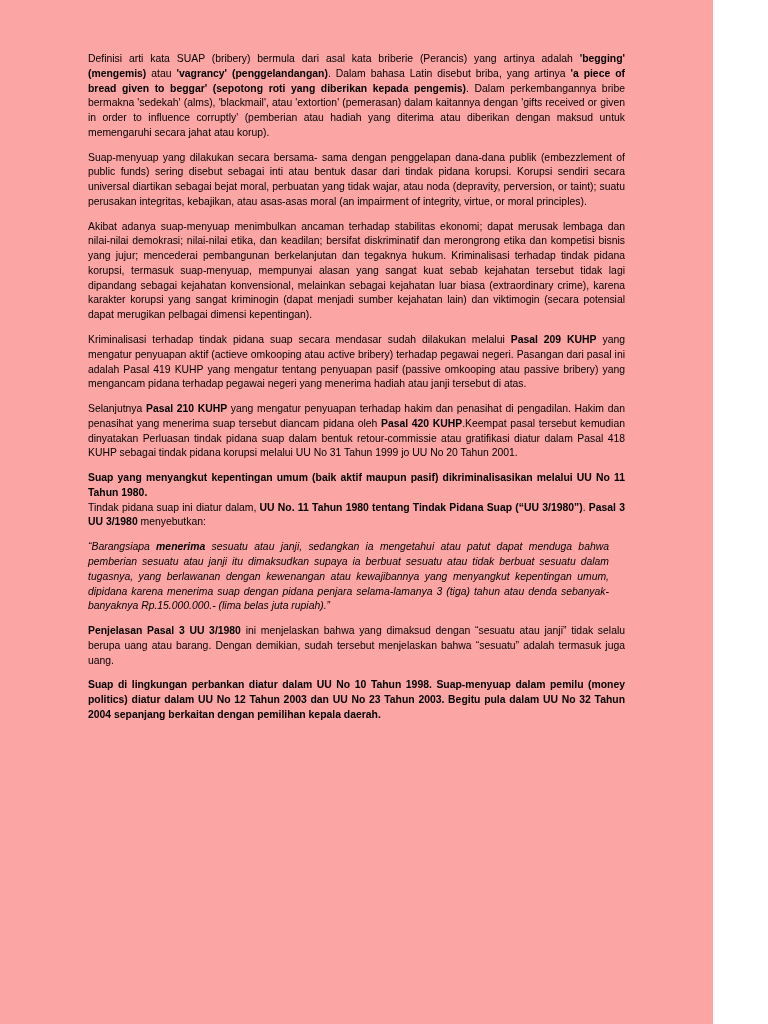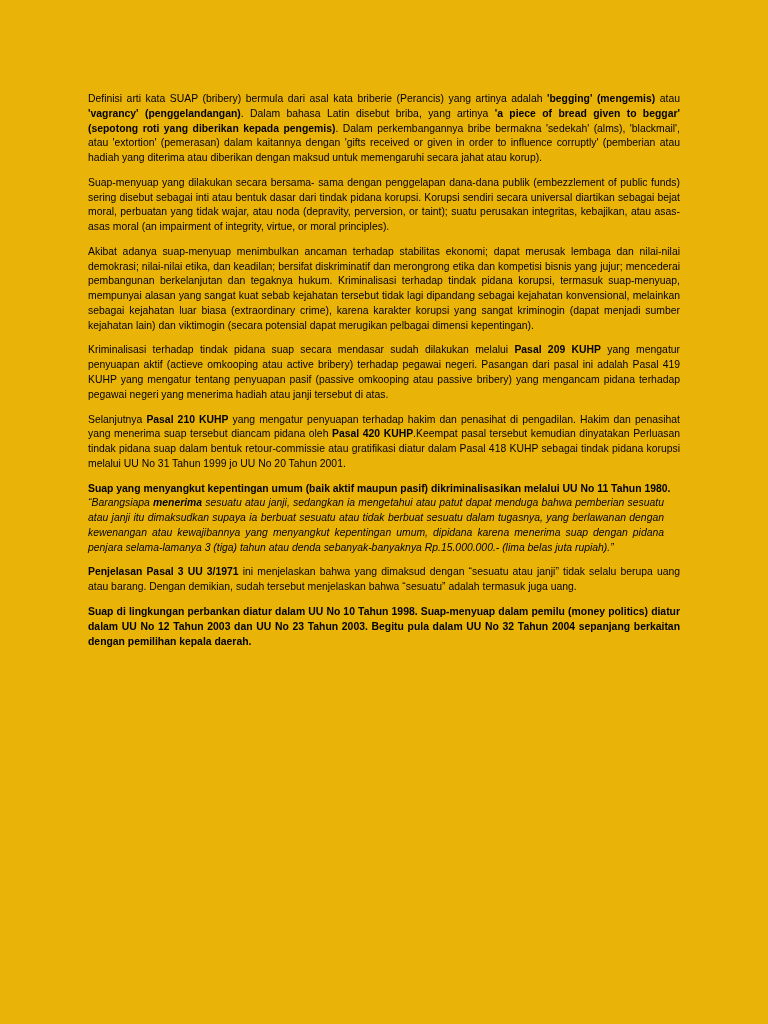--- a/index.html
+++ b/index.html
@@ -8,25 +8,25 @@
     background: #ffffff;
   }
   body {
     width: 768px;
     height: 1024px;
     font-family: "Liberation Sans", sans-serif;
     color: #000000;
   }
   .page {
     position: relative;
-    width: 768px;
+    width: 713px;
     height: 1024px;
-    background: #eab308;
+    background: #fca5a5;
     box-sizing: border-box;
-    padding: 92px 88px 40px 88px;
+    padding: 52px 88px 40px 88px;
   }
   .doc-body {
     font-size: 10.4px;
     line-height: 1.42;
     text-align: justify;
   }
   p.para {
     margin: 0 0 10px 0;
   }
   p.tight {
@@ -46,17 +46,18 @@
 <body>
 
 <div class="page">
   <div class="doc-body" id="doc-body">
       <p class="para"><span>Definisi arti kata SUAP (bribery) bermula dari asal kata briberie (Perancis) yang artinya adalah </span><span class="b">'begging' (mengemis)</span><span> atau </span><span class="b">'vagrancy' (penggelandangan)</span><span>. Dalam bahasa Latin disebut briba, yang artinya </span><span class="b">'a piece of bread given to beggar' (sepotong roti yang diberikan kepada pengemis)</span><span>. Dalam perkembangannya bribe bermakna 'sedekah' (alms), 'blackmail', atau 'extortion' (pemerasan) dalam kaitannya dengan 'gifts received or given in order to influence corruptly' (pemberian atau hadiah yang diterima atau diberikan dengan maksud untuk memengaruhi secara jahat atau korup).</span></p>
       <p class="para"><span>Suap-menyuap yang dilakukan secara bersama- sama dengan penggelapan dana-dana publik (embezzlement of public funds) sering disebut sebagai inti atau bentuk dasar dari tindak pidana korupsi. Korupsi sendiri secara universal diartikan sebagai bejat moral, perbuatan yang tidak wajar, atau noda (depravity, perversion, or taint); suatu perusakan integritas, kebajikan, atau asas-asas moral (an impairment of integrity, virtue, or moral principles).</span></p>
       <p class="para"><span>Akibat adanya suap-menyuap menimbulkan ancaman terhadap stabilitas ekonomi; dapat merusak lembaga dan nilai-nilai demokrasi; nilai-nilai etika, dan keadilan; bersifat diskriminatif dan merongrong etika dan kompetisi bisnis yang jujur; mencederai pembangunan berkelanjutan dan tegaknya hukum. Kriminalisasi terhadap tindak pidana korupsi, termasuk suap-menyuap, mempunyai alasan yang sangat kuat sebab kejahatan tersebut tidak lagi dipandang sebagai kejahatan konvensional, melainkan sebagai kejahatan luar biasa (extraordinary crime), karena karakter korupsi yang sangat kriminogin (dapat menjadi sumber kejahatan lain) dan viktimogin (secara potensial dapat merugikan pelbagai dimensi kepentingan).</span></p>
       <p class="para"><span>Kriminalisasi terhadap tindak pidana suap secara mendasar sudah dilakukan melalui </span><span class="b">Pasal 209 KUHP</span><span> yang mengatur penyuapan aktif (actieve omkooping atau active bribery) terhadap pegawai negeri. Pasangan dari pasal ini adalah Pasal 419 KUHP yang mengatur tentang penyuapan pasif (passive omkooping atau passive bribery) yang mengancam pidana terhadap pegawai negeri yang menerima hadiah atau janji tersebut di atas.</span></p>
       <p class="para"><span>Selanjutnya </span><span class="b">Pasal 210 KUHP</span><span> yang mengatur penyuapan terhadap hakim dan penasihat di pengadilan. Hakim dan penasihat yang menerima suap tersebut diancam pidana oleh </span><span class="b">Pasal 420 KUHP</span><span>.Keempat pasal tersebut kemudian dinyatakan Perluasan tindak pidana suap dalam bentuk retour-commissie atau gratifikasi diatur dalam Pasal 418 KUHP sebagai tindak pidana korupsi melalui UU No 31 Tahun 1999 jo UU No 20 Tahun 2001.</span></p>
       <p class="para tight"><span>Suap yang menyangkut kepentingan umum (baik aktif maupun pasif) dikriminalisasikan melalui UU No 11 Tahun 1980.</span></p>
+      <p class="para"><span>Tindak pidana suap ini diatur dalam, </span><span class="b">UU No. 11 Tahun 1980 tentang Tindak Pidana Suap (“UU 3/1980”)</span><span>. </span><span class="b">Pasal 3 UU 3/1980</span><span> menyebutkan:</span></p>
       <p class="quote"><span class="i">“Barangsiapa </span><span class="b i">menerima</span><span class="i"> sesuatu atau janji, sedangkan ia mengetahui atau patut dapat menduga bahwa pemberian sesuatu atau janji itu dimaksudkan supaya ia berbuat sesuatu atau tidak berbuat sesuatu dalam tugasnya, yang berlawanan dengan kewenangan atau kewajibannya yang menyangkut kepentingan umum, dipidana karena menerima suap dengan pidana penjara selama-lamanya 3 (tiga) tahun atau denda sebanyak-banyaknya Rp.15.000.000.- (lima belas juta rupiah).”</span></p>
-      <p class="para"><span class="b">Penjelasan Pasal 3 UU 3/1971</span><span> ini menjelaskan bahwa yang dimaksud dengan “sesuatu atau janji” tidak selalu berupa uang atau barang. Dengan demikian, sudah tersebut menjelaskan bahwa “sesuatu” adalah termasuk juga uang.</span></p>
+      <p class="para"><span class="b">Penjelasan Pasal 3 UU 3/1980</span><span> ini menjelaskan bahwa yang dimaksud dengan “sesuatu atau janji” tidak selalu berupa uang atau barang. Dengan demikian, sudah tersebut menjelaskan bahwa “sesuatu” adalah termasuk juga uang.</span></p>
       <p class="para tight"><span>Suap di lingkungan perbankan diatur dalam UU No 10 Tahun 1998. Suap-menyuap dalam pemilu (money politics) diatur dalam UU No 12 Tahun 2003 dan UU No 23 Tahun 2003. Begitu pula dalam UU No 32 Tahun 2004 sepanjang berkaitan dengan pemilihan kepala daerah.</span></p>
     </div>
 </div>
 
 </body></html>

